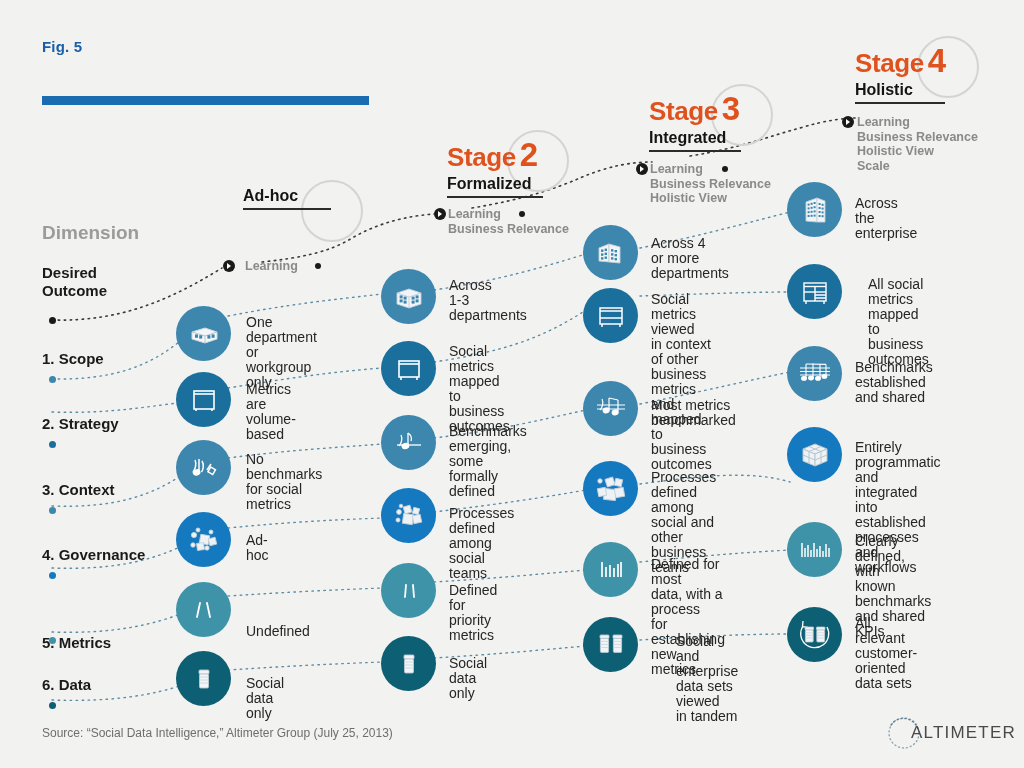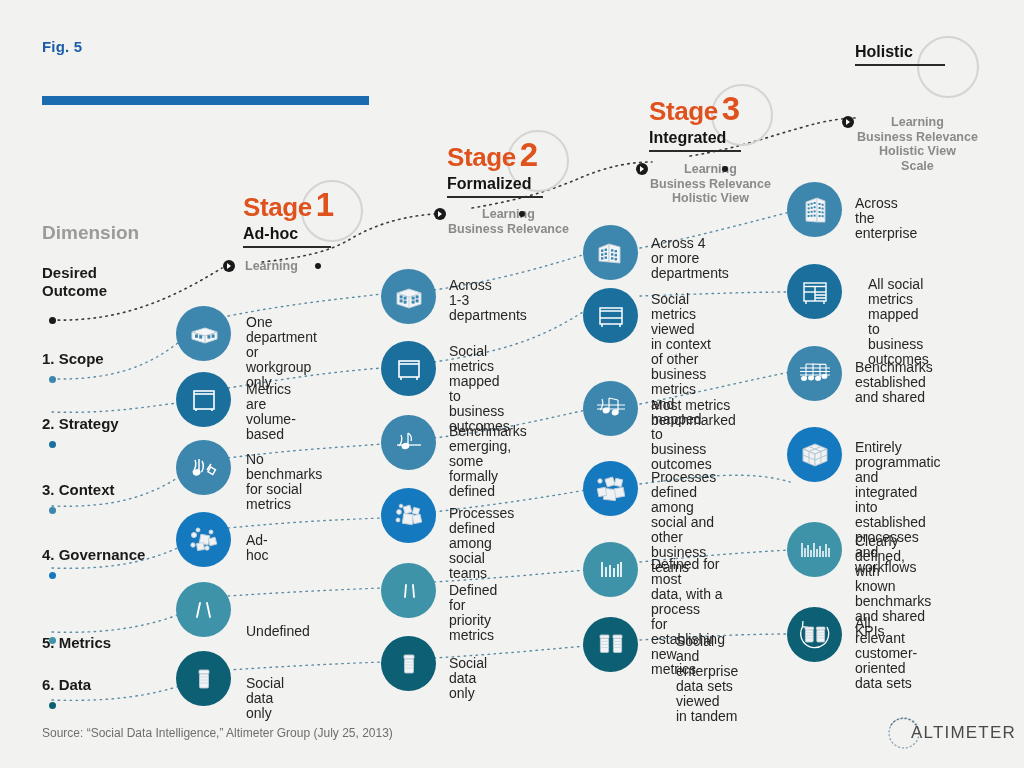--- a/index.html
+++ b/index.html
@@ -49,21 +49,21 @@
   .stage-head .sub{
     position:relative;font-size:16px;font-weight:bold;color:#141414;margin-top:1px;
   }
   .stage-head .rule{
     position:relative;height:2px;background:#2b2b2b;margin-top:3px;
   }
 
   
   .outcome{
     position:absolute;font-size:12.5px;color:#8a8a8a;font-weight:bold;
-    line-height:14.5px;white-space:pre-line;text-align:center;
+    line-height:14.5px;white-space:pre-line;
   }
   .arrow-marker{
     position:absolute;width:12px;height:12px;border-radius:50%;
     background:#1a1a1a;
   }
   .arrow-marker::after{
     content:"";position:absolute;left:4.2px;top:3px;
     border-left:4px solid #fff;border-top:3px solid transparent;border-bottom:3px solid transparent;
   }
   .out-dot{position:absolute;width:6px;height:6px;border-radius:50%;background:#1a1a1a;}
@@ -173,23 +173,20 @@
   </div>
   <div class="dim-dot" style="left:49px;top:637px;background:#3f93a8;"></div>
 
   <div class="dim-row" style="top:676px;">
     <span>6. Data</span>
   </div>
   <div class="dim-dot" style="left:49px;top:702px;background:#0d5f73;"></div>
 
   <div class="stage-head" style="left:243px;top:186px;">
     <div class="ring" style="left:58px;top:-6px;"></div>
-    <div class="stg">
-      <span>Stage</span><span class="num">1</span>
-    </div>
     <div class="sub">Ad-hoc</div>
     <div class="rule" style="width:88px;"></div>
   </div>
   <div class="arrow-marker" style="left:223px;top:260px;"></div>
   <div class="outcome" style="left:245px;top:259px;">Learning</div>
   <div class="out-dot" style="left:315px;top:263px;"></div>
 
   <div class="node">
     <div class="circ" style="left:176px;top:306px;width:55px;height:55px;background:#3d86ad;">
       <svg width="34" height="34" viewBox="0 0 34 34">
@@ -521,20 +518,23 @@
           </g>
         </svg>
     </div>
     <div class="node-label" style="left:632px;top:634px;margin-left:44px;">Social and enterprise
 data sets viewed
 in tandem</div>
   </div>
 
   <div class="stage-head" style="left:855px;top:42px;">
     <div class="ring" style="left:62px;top:-6px;"></div>
+    <div class="stg">
+      <span>Stage</span><span class="num">4</span>
+    </div>
     <div class="sub">Holistic</div>
     <div class="rule" style="width:90px;"></div>
   </div>
   <div class="arrow-marker" style="left:842px;top:116px;"></div>
   <div class="outcome" style="left:857px;top:115px;">Learning
 Business Relevance
 Holistic View
 Scale</div>
 
   <div class="node">

